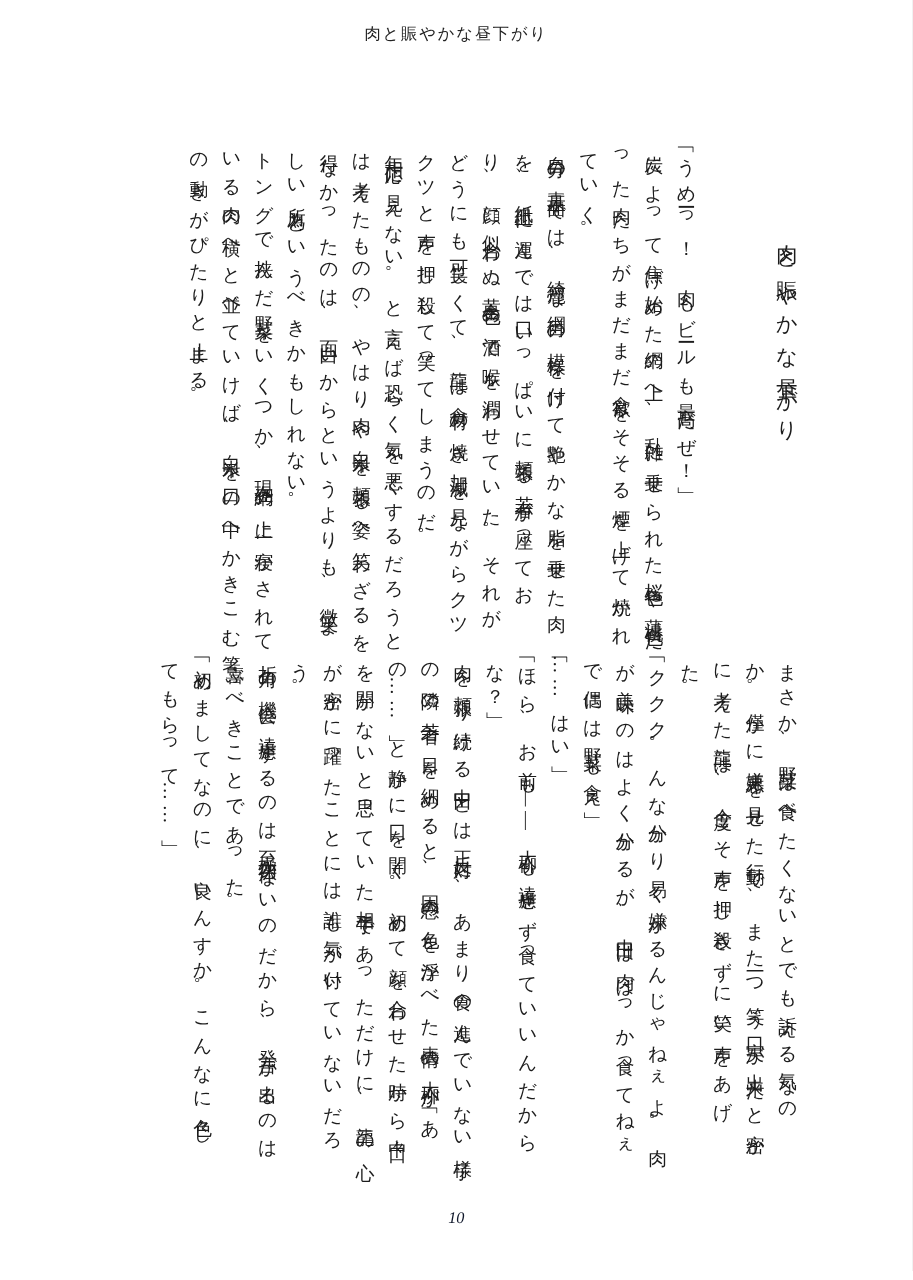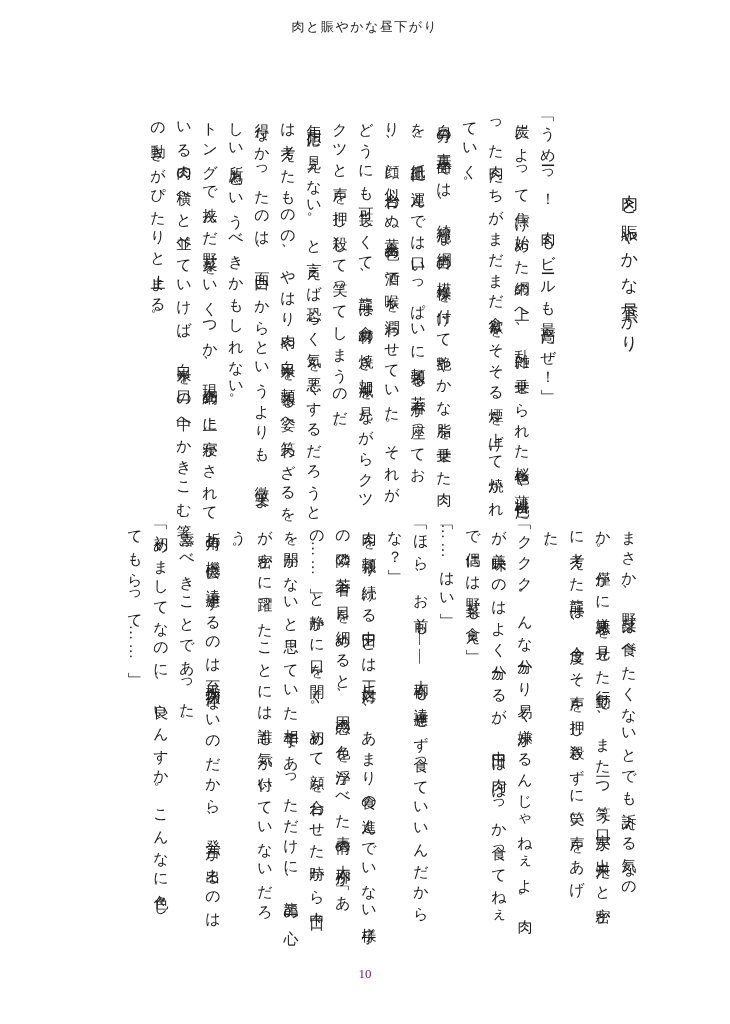--- a/index.html
+++ b/index.html
@@ -55,21 +55,22 @@
     margin: 0;
   }
 
   .page-number {
     position: absolute;
     top: 966px;
     left: 0;
     right: 0;
     text-align: center;
     font-size: 13px;
-    color: #701a75;
+    color: #0f172a;
+    font-style: italic;
   }
 </style>
 </head>
 <body>
 
 <div class="page">
 
   <div class="running-header">肉と賑やかな昼下がり</div>
 
   <section class="text-block upper">

